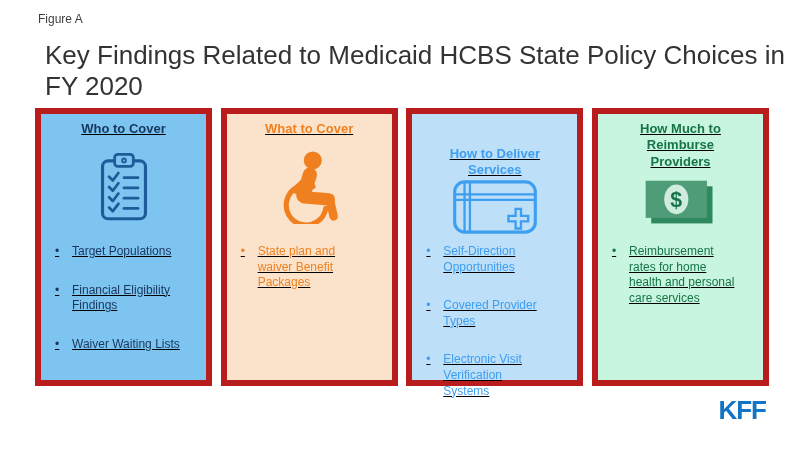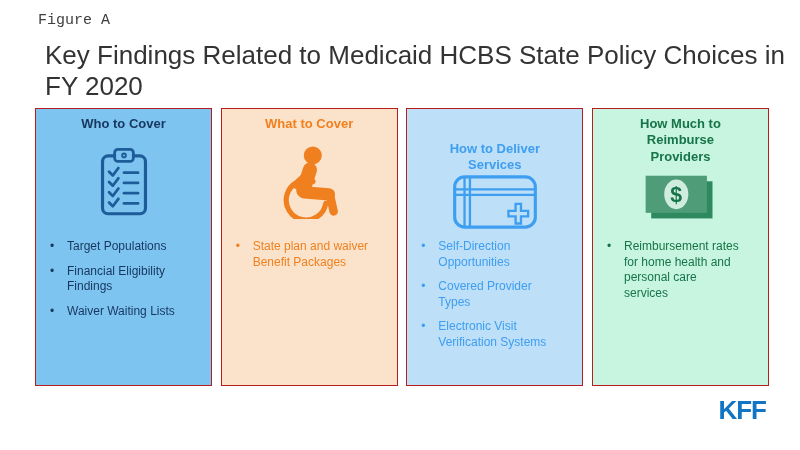--- a/index.html
+++ b/index.html
@@ -5,60 +5,60 @@
   html,body{margin:0;padding:0;}
   body{
     width:800px;height:450px;
     background:#ffffff;
     font-family:"Liberation Sans", sans-serif;
     position:relative;
     overflow:hidden;
   }
   .figure-label{
     position:absolute;left:38px;top:12px;
-    font-size:15px;color:#3f3f3f;font-family:Liberation Mono, monospace;
+    font-size:12px;color:#3f3f3f;
   }
   .title{
     position:absolute;left:45px;top:40px;
     width:748px;
     font-size:26px;line-height:31px;
     font-weight:400;color:#333333;
     margin:0;
   }
   .cards{
     position:absolute;left:35px;top:108px;
     width:734px;height:278px;
     display:flex;justify-content:space-between;
   }
   .card{
     width:177px;height:278px;
     box-sizing:border-box;
     background:var(--bg,#eee);
-    border:1px solid #b91c1c;
-    display:flex;flex-direction:column;
+    border:6px solid #b91c1c;
+    display:flex;flex-direction:column;text-decoration:underline;
   }
   .card-top{
     height:122px;flex:0 0 auto;
     display:flex;flex-direction:column;align-items:center;
     padding-top:7px;box-sizing:border-box;
   }
   .card-header{
     margin:0;
     font-size:13px;font-weight:bold;line-height:1.25;
     text-align:center;color:var(--accent,#000);
   }
   .card:nth-child(3) .card-header{max-width:100px;margin-top:25px;}
   .card:nth-child(4) .card-header{max-width:94px;}
   .icon-wrap{
     flex:1;display:flex;align-items:center;justify-content:center;
   }
   .bullets{
     list-style:none;margin:8px 12px 0 0;
     padding:0 14px 0 12px;
-    display:flex;flex-direction:column;gap:9px;
+    display:flex;flex-direction:column;gap:23px;
   }
   .bullets li{
     display:flex;
     font-size:12px;line-height:1.3;
     color:var(--accent,#000);
   }
   .bullets li::before{
     content:"\2022";
     flex:0 0 17px;
     padding-left:2px;

